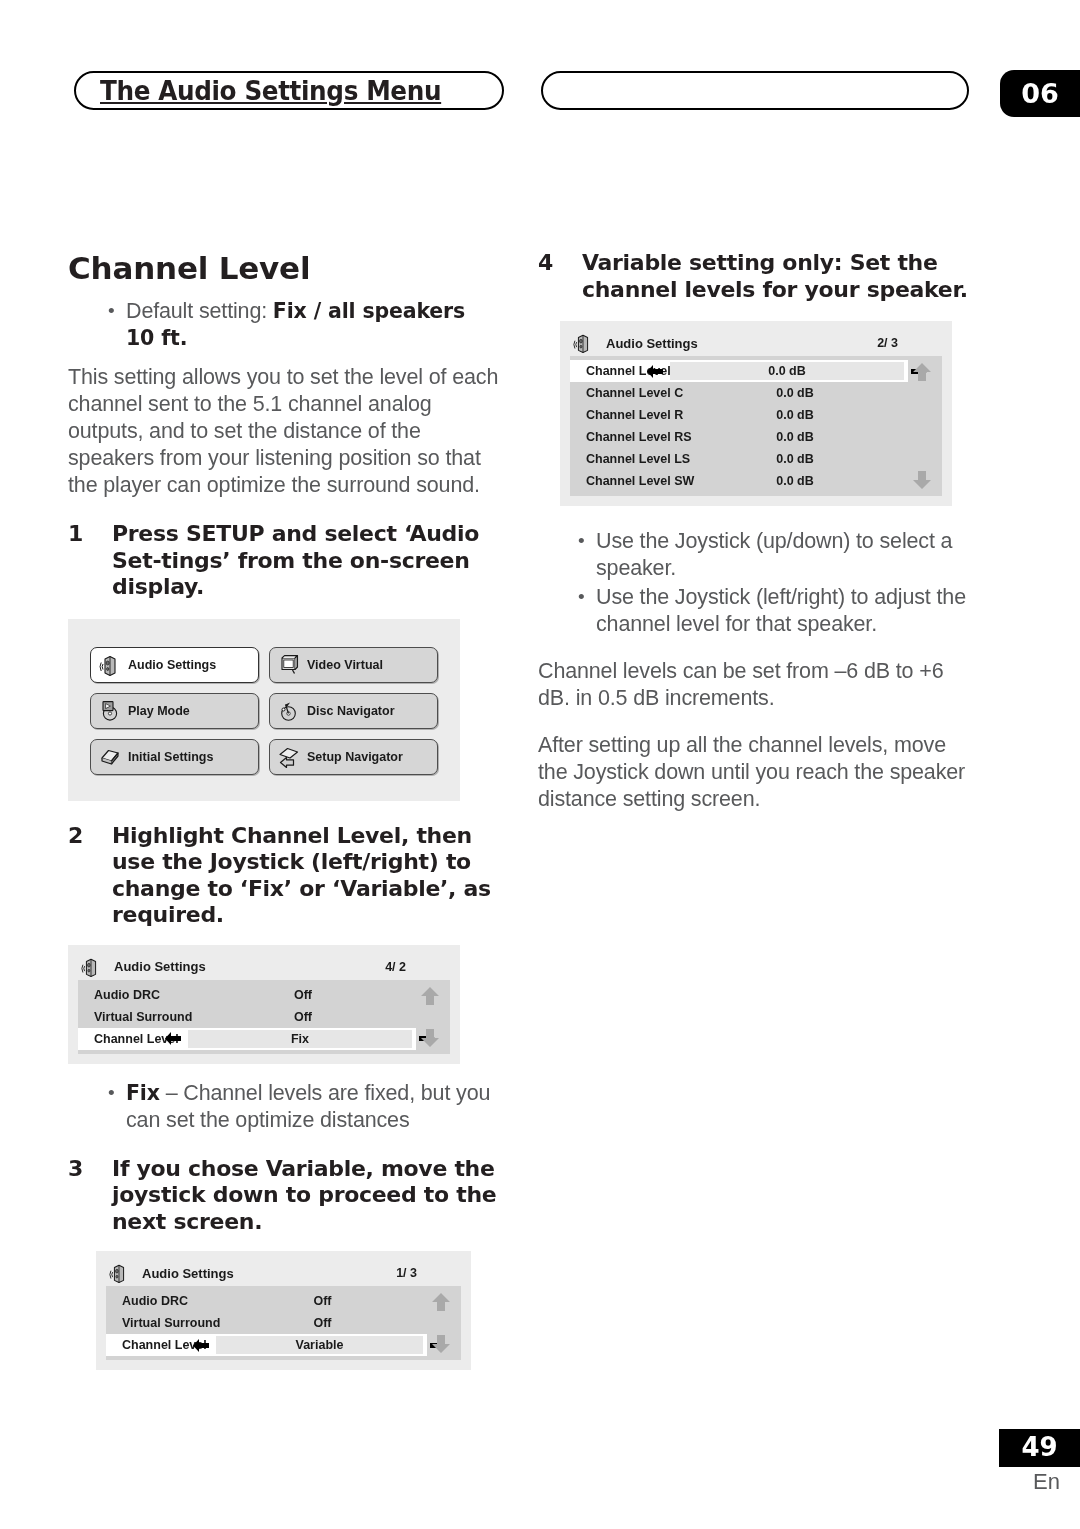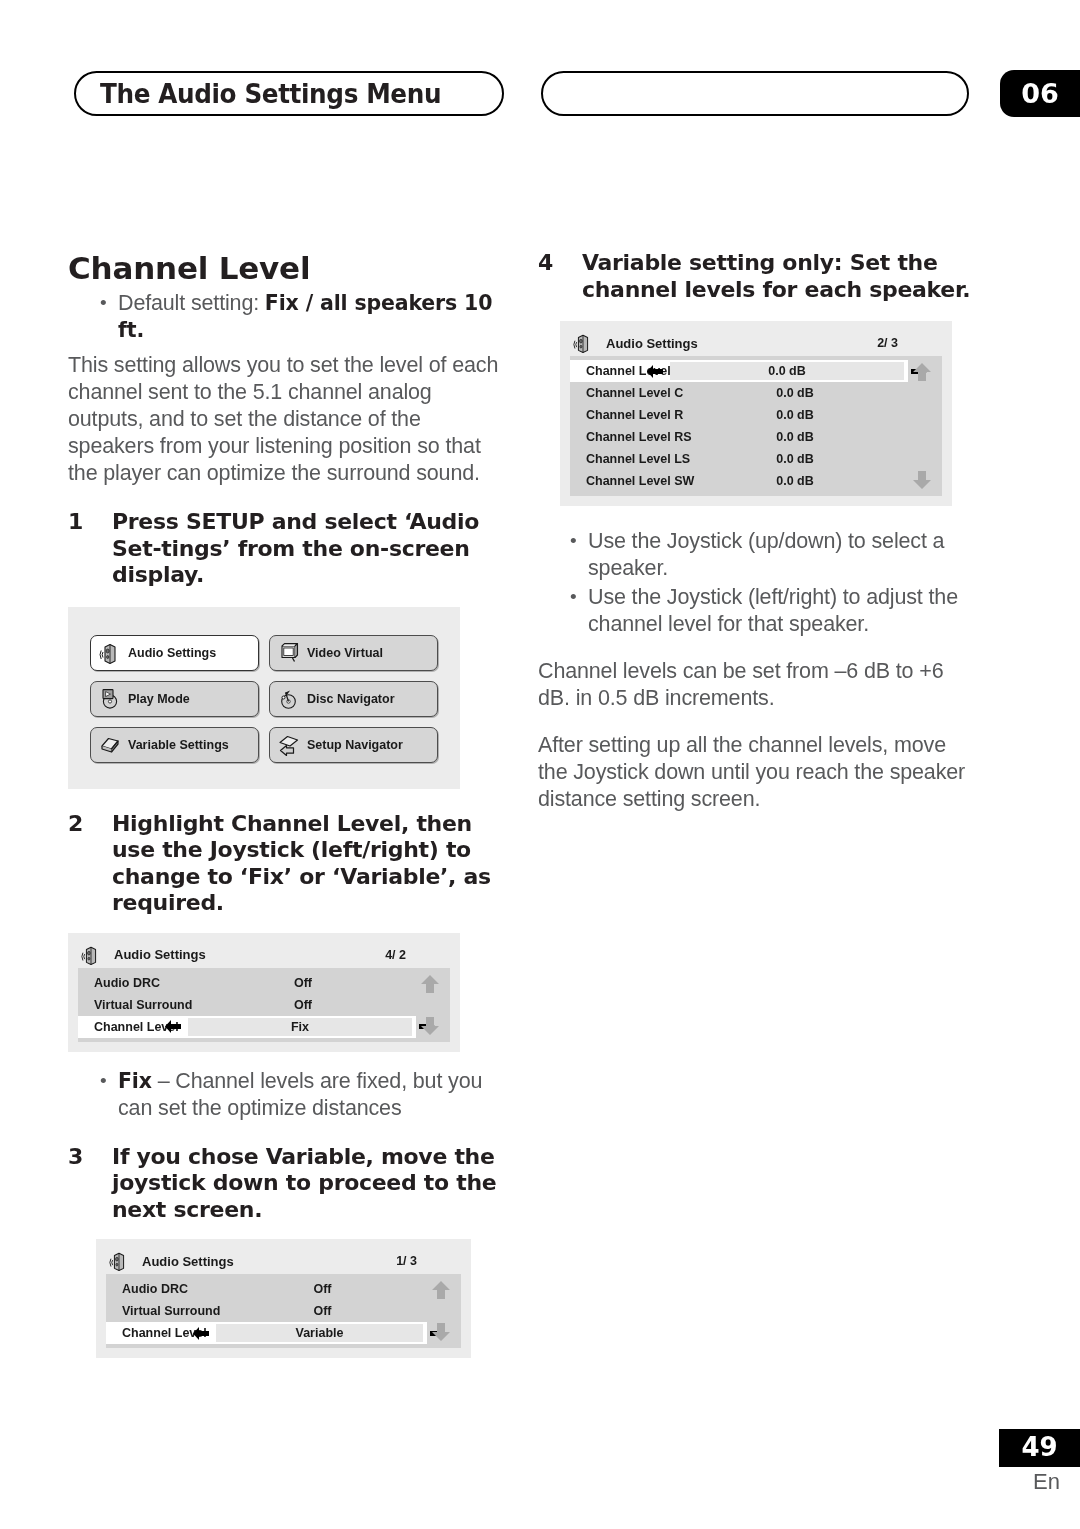--- a/index.html
+++ b/index.html
@@ -9,23 +9,23 @@
     background:#ffffff;
     font-family:"Liberation Sans", sans-serif;
     color:#231f20;
     position:relative;
     overflow:hidden;
   }
 
   
   .header { position:absolute; left:0; top:0; width:1080px; height:140px; }
   .pill {
-    position:absolute; height:45px; border:2px solid #000;
+    position:absolute; height:39px; border:2px solid #000;
     border-radius:23px; background:#fff;
-    display:flex; align-items:center;
+    display:flex; align-items:center;text-decoration:underline;
   }
   .pill-title { left:74px; top:71px; width:430px; padding-left:24px; }
   .pill-title .t {
     font-weight:bold; font-size:26px; letter-spacing:-0.4px;
     font-family:"DejaVu Sans", sans-serif;
     transform:scaleX(0.95); transform-origin:left center;
     white-space:nowrap;
   }
   .pill-blank { left:541px; top:71px; width:428px; }
   .chapter-box {
@@ -52,21 +52,21 @@
 
   p.body {
     margin:0 0 0 0;
     font-size:21.5px; line-height:27px;
     color:#58595b;
     font-family:"Liberation Sans", sans-serif;
     letter-spacing:-0.15px;
   }
   p.spaced { margin-top:20px; }
 
-  ul.bullets { margin:4px; padding:0; list-style:none; }
+  ul.bullets { margin:12px; padding:0; list-style:none; }
   ul.bullets li {
     position:relative; padding-left:46px;
     font-size:21.5px; line-height:27px; color:#58595b;
     letter-spacing:-0.15px;
     margin-bottom:2px;
   }
   ul.bullets li::before {
     content:"\2022"; position:absolute; left:28px; top:-1px;
     color:#58595b; font-size:19px;
   }
@@ -234,21 +234,21 @@
         </svg>
         <span class="lbl">Disc Navigator</span>
       </div>
 
       <div class="menu-btn">
         <svg class="mi" viewBox="0 0 24 24">
           <path d="M4 13 L10.5 5.5 L20 8 L13.5 16 Z" fill="#ededed" stroke="#1a1a1a" stroke-width="1.2" stroke-linejoin="round"></path>
           <path d="M4 13 L4 16 L13.5 19 L13.5 16" fill="#c0c0c0" stroke="#1a1a1a" stroke-width="1.2" stroke-linejoin="round"></path>
           <path d="M13.5 16 L20 8 L20 11 L13.5 19" fill="#9e9e9e" stroke="#1a1a1a" stroke-width="1.2" stroke-linejoin="round"></path>
         </svg>
-        <span class="lbl">Variable Settings</span>
+        <span class="lbl">Initial Settings</span>
       </div>
 
       <div class="menu-btn">
         <svg class="mi" viewBox="0 0 24 24">
           <path d="M3 9.5 L10.5 3.5 L20.5 7 L13 13 Z" fill="#ededed" stroke="#1a1a1a" stroke-width="1.2" stroke-linejoin="round"></path>
           <path d="M3.5 17.5 L9.5 12.5 L9.5 14.8 L16.5 14.8 L16.5 20.2 L9.5 20.2 L9.5 22.5 Z" fill="#d0d0d0" stroke="#1a1a1a" stroke-width="1.2" stroke-linejoin="round"></path>
         </svg>
         <span class="lbl">Setup Navigator</span>
       </div>
 
@@ -362,21 +362,21 @@
             <path d="M11 19 L20 10 L15 10 L15 1 L7 1 L7 10 L2 10 Z" fill="#a9a9a9"></path>
           </svg>
       </div>
     </div>
   </div>
 
 </div>
 
 <div class="col col-right">
 
-  <p class="step" style="margin-top:0;"><span class="num">4</span><span>Variable setting only: Set the channel levels for each speaker.</span></p>
+  <p class="step" style="margin-top:0;"><span class="num">4</span><span>Variable setting only: Set the channel levels for your speaker.</span></p>
 
   <div class="osd" style="width:392px; margin-left:22px; margin-top:18px;">
     <div class="osd-hdr">
       <svg class="mi" viewBox="0 0 24 24">
         <path d="M7 6 L12 3.6 L17 6 L17 20 L12 22.4 L7 20 Z" fill="#b8b8b8" stroke="#1a1a1a" stroke-width="1.1" stroke-linejoin="round"></path>
         <path d="M12 3.6 L12 22.4" stroke="#1a1a1a" stroke-width="0.9"></path>
         <ellipse cx="9.7" cy="10" rx="1.5" ry="2" fill="#6d6d6d" stroke="#1a1a1a" stroke-width="0.7"></ellipse>
         <ellipse cx="9.7" cy="16" rx="1.1" ry="1.5" fill="#6d6d6d" stroke="#1a1a1a" stroke-width="0.7"></ellipse>
         <path d="M5 11 Q3.3 13.5 5 16.5" stroke="#1a1a1a" stroke-width="1" fill="none"></path>
         <path d="M3.2 9.5 Q0.9 13.5 3.2 18" stroke="#1a1a1a" stroke-width="1" fill="none"></path>

